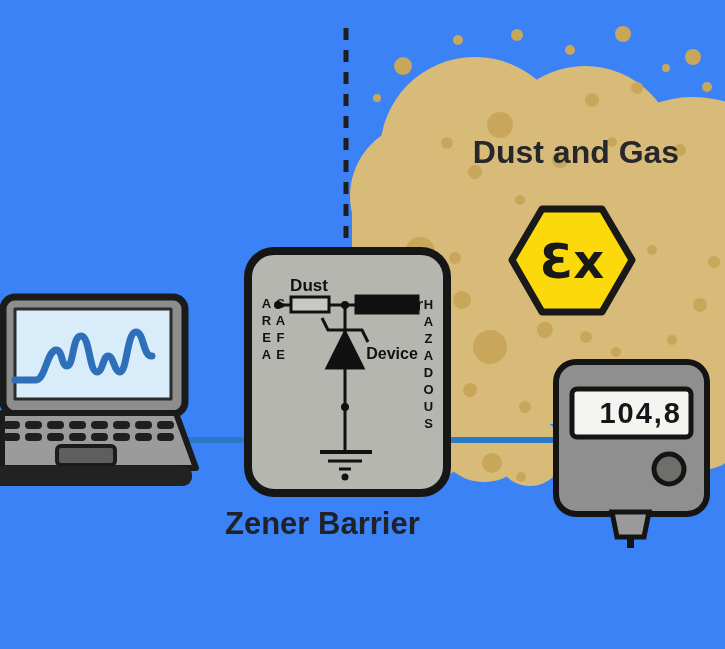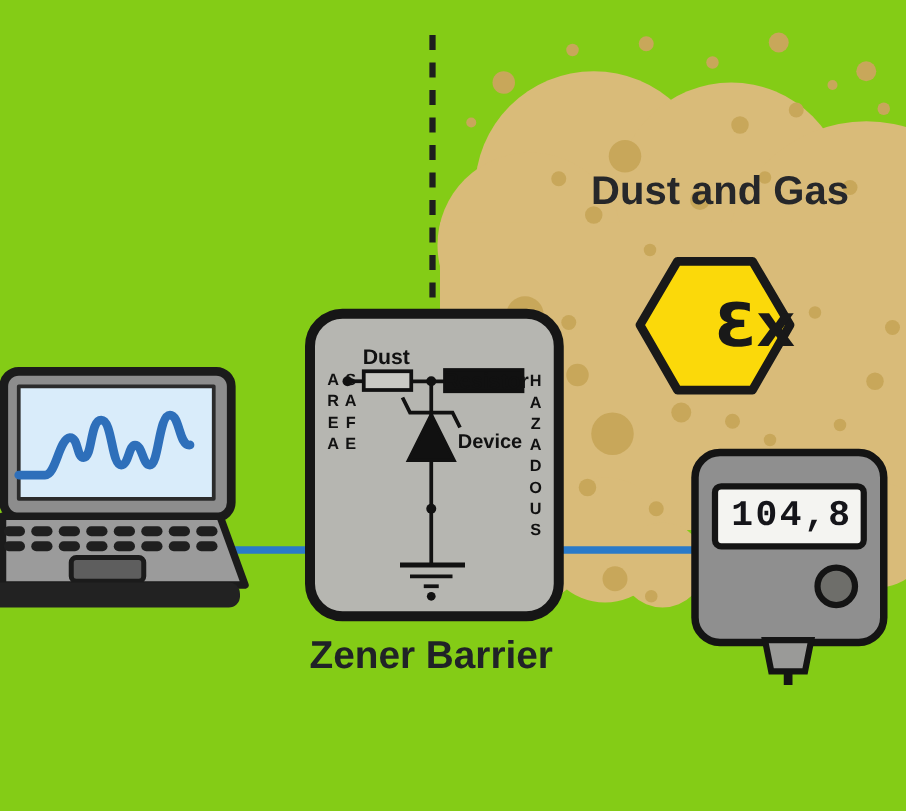--- a/index.html
+++ b/index.html
@@ -1,25 +1,25 @@
 <!DOCTYPE html>
 <html><head>
 <meta charset="utf-8">
 <style>
   html,body{margin:0;padding:0;}
   body{background:#e9e8e6;font-family:"Liberation Sans","DejaVu Sans",sans-serif;}
-  #stage{position:relative;width:725px;height:649px;background:#84cc16;overflow:hidden;}
+  #stage{position:relative;width:725px;height:649px;background:#3b82f6;overflow:hidden;}
   #scene-svg{position:absolute;left:0;top:0;}
   .overlay{position:absolute;color:#1c1c1c;}
-  .big-label{font-weight:bold;font-size:31px;text-align:center;letter-spacing:0px;color:#202227;}
+  .big-label{font-weight:bold;font-size:31px;letter-spacing:0px;color:#202227;}
   .dust-label{font-weight:bold;font-size:32px;text-align:center;color:#26272a;}
   .circuit-label{font-weight:bold;font-size:17px;text-align:center;color:#111;}
   .vert-label{font-weight:bold;font-size:13px;color:#111;
     writing-mode:vertical-rl;text-orientation:upright;letter-spacing:2px;word-spacing:6px;line-height:14px;}
-  .lcd{font-family:Liberation Mono, monospace;font-weight:bold;font-size:29px;
+  .lcd{font-family:Liberation Sans, sans-serif;font-weight:bold;font-size:29px;
     text-align:right;letter-spacing:2px;color:#15151a;}
   .ex-text{font-family:"DejaVu Sans",sans-serif;font-weight:bold;font-size:48px;
     text-align:center;color:#191919;line-height:62px;}
 </style>
 </head>
 <body>
 
 <div id="stage">
 
   <svg id="scene-svg" width="725" height="649" viewBox="0 0 725 649">
@@ -137,21 +137,21 @@
       <circle cx="669" cy="469" r="15" fill="#6e6e6a" stroke="#141414" stroke-width="5"></circle>
       <path d="M612,512 L649,512 L644,537 L617,537 Z" fill="#9a9a98" stroke="#141414" stroke-width="5"></path>
       <rect x="627" y="537" width="7" height="11" fill="#141414"></rect>
     </g>
 
     <polygon points="512,260 542,209 602,209 632,260 602,312 542,312" stroke="#191919" stroke-width="7" stroke-linejoin="round" fill="#fbd90a"></polygon>
   </svg>
 
   <div class="overlay dust-label" style="left:426px;top:134px;width:300px;">Dust and Gas</div>
 
-  <div class="overlay ex-text" style="left:544px;top:230px;width:120px;height:62px;">Ɛx</div>
+  <div class="overlay ex-text" style="left:512px;top:230px;width:120px;height:62px;">Ɛx</div>
 
   <div class="overlay circuit-label" style="left:279px;top:276px;width:60px;">Dust</div>
 
   <div class="overlay circuit-label" style="left:349px;top:276px;width:80px;margin-top:19px;">Resistor</div>
 
   <div class="overlay circuit-label" style="left:362px;top:345px;width:60px;font-size:16px;">Device</div>
 
   <div class="overlay vert-label" style="left:259px;top:296px;height:140px;">SAFE AREA</div>
 
   <div class="overlay vert-label" style="left:421px;top:297px;height:140px;">HAZADOUS</div>

